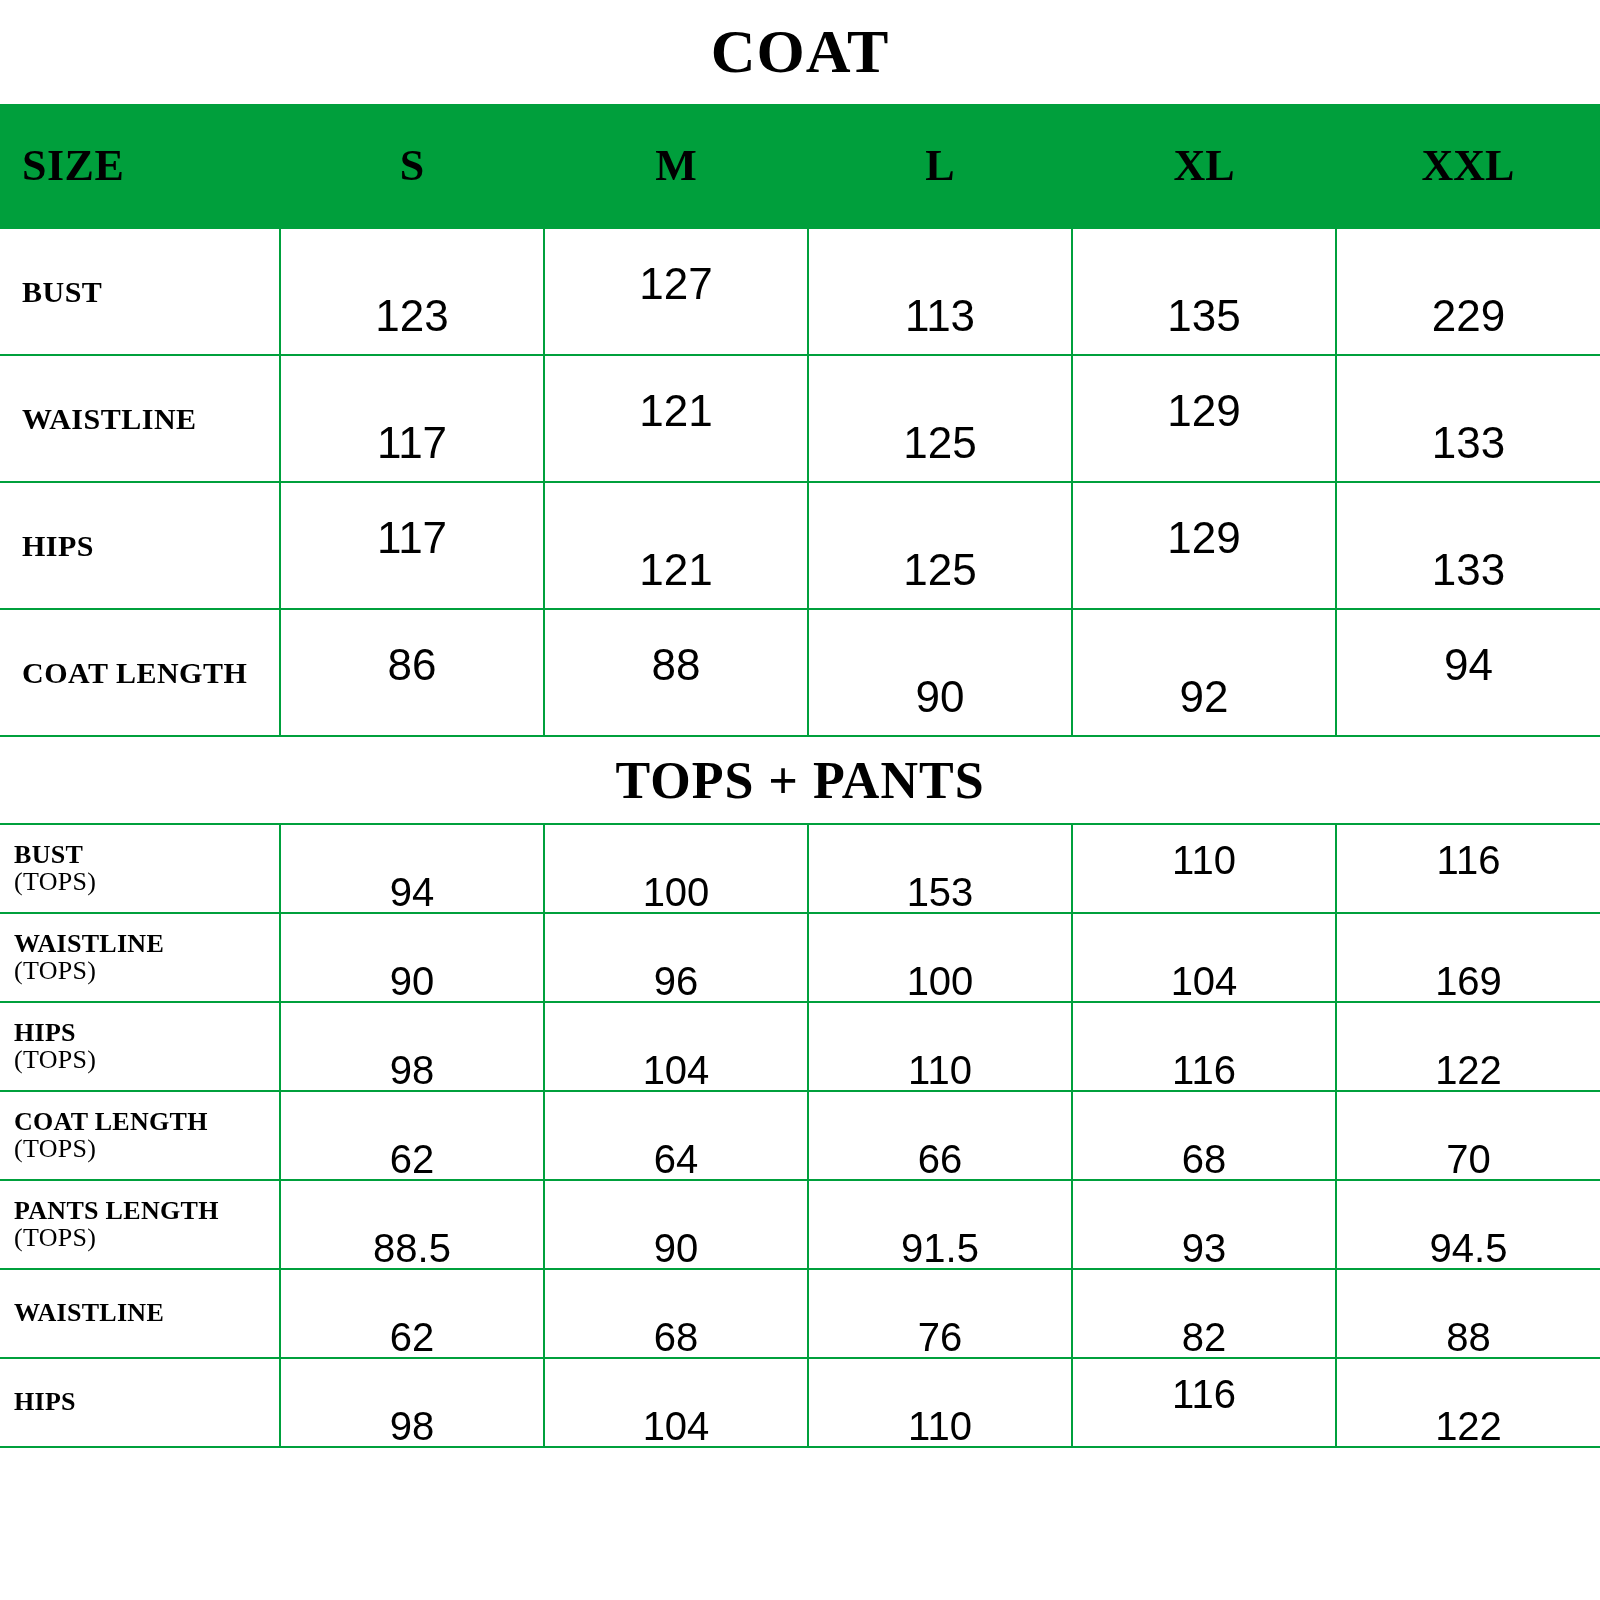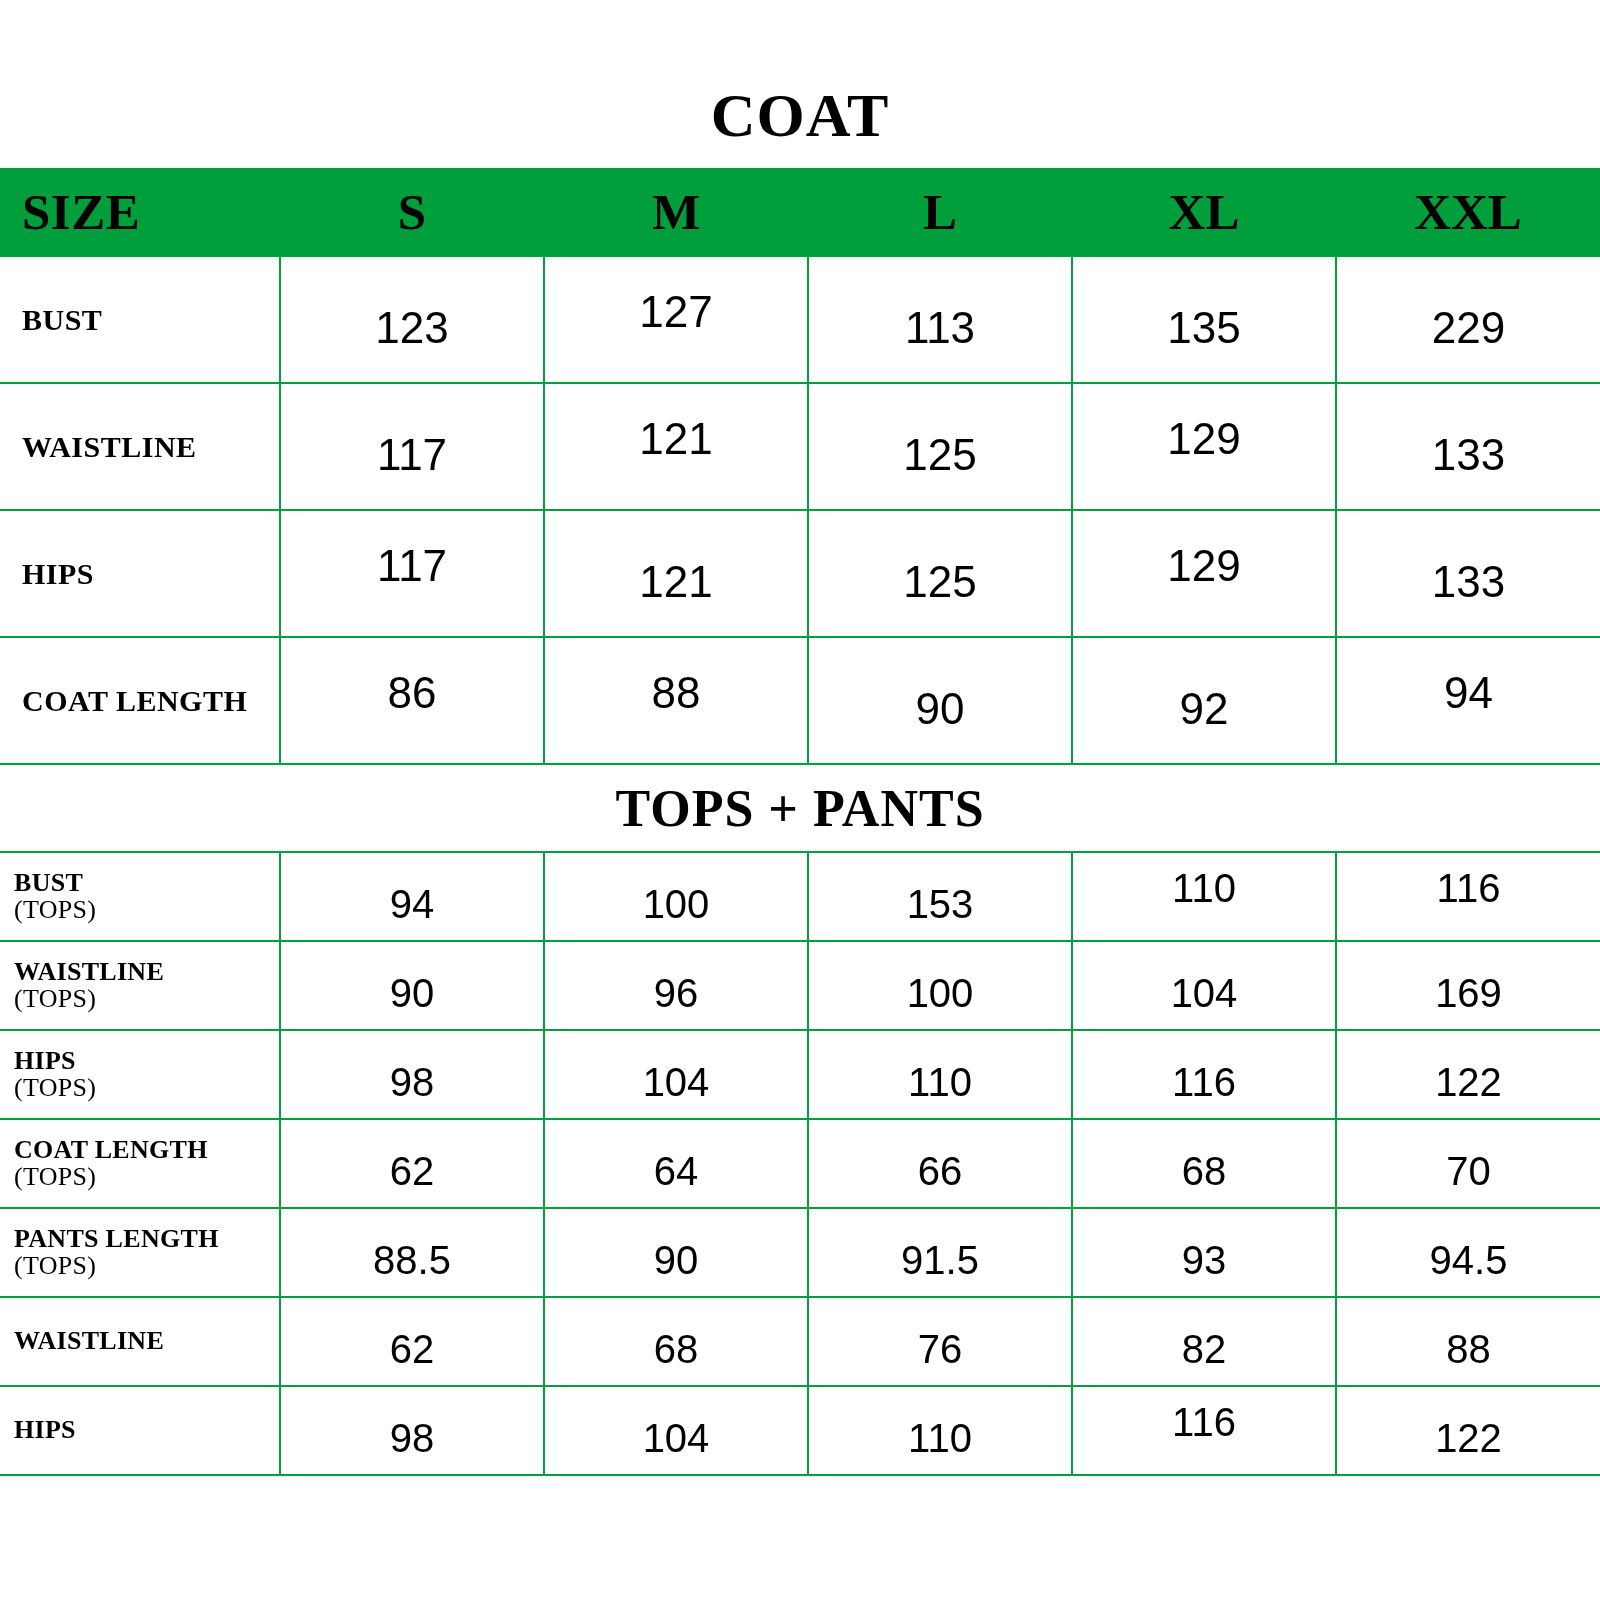--- a/index.html
+++ b/index.html
@@ -22,21 +22,21 @@
   .title {
     text-align: center;
     font-family: "Liberation Serif", serif;
     font-weight: bold;
     color: #000000;
     letter-spacing: 1px;
   }
   #coat-title {
     font-size: 62px;
     line-height: 1;
-    padding-top: 84px;
+    padding-top: 20px;
     padding-bottom: 22px;
   }
   #tops-title {
     font-size: 52px;
     line-height: 1;
     padding-top: 18px;
     padding-bottom: 16px;
   }
 
   
@@ -52,23 +52,23 @@
   }
 
   
   col.c-label { width: 280px; }
   col.c-size  { width: 264px; }
 
   
   #coat-table thead th {
     background: #009f3c;
     border: none;
-    height: 88px;
+    height: 124px;
     vertical-align: middle;
-    font-size: 51px;
+    font-size: 44px;
     font-weight: bold;
     font-family: "Liberation Serif", serif;
   }
   #coat-table thead th.h-label {
     text-align: left;
     padding-left: 22px;
     letter-spacing: 0.5px;
   }
   #coat-table thead th.h-size {
     text-align: center;
@@ -86,21 +86,21 @@
     font-family: "Liberation Serif", serif;
   }
   #coat-table tbody td.val {
     text-align: center;
     font-size: 44px;
     font-family: "Liberation Sans", sans-serif;
   }
   #coat-table tbody tr td.val { vertical-align: middle; }
   
   .v-up   { position: relative; top: -8px; text-align: center; }
-  .v-dn   { position: relative; top: 8px; }
+  .v-dn   { position: relative; top: 24px; }
   #coat-table tbody tr:first-child td { border-top: 2px solid #00a03c; }
   #coat-table tbody td:last-child { border-right: none; }
 
   
   #tops-table tbody td {
     height: 89px;
   }
   #tops-table td.lbl {
     text-align: left;
     padding-left: 14px;

